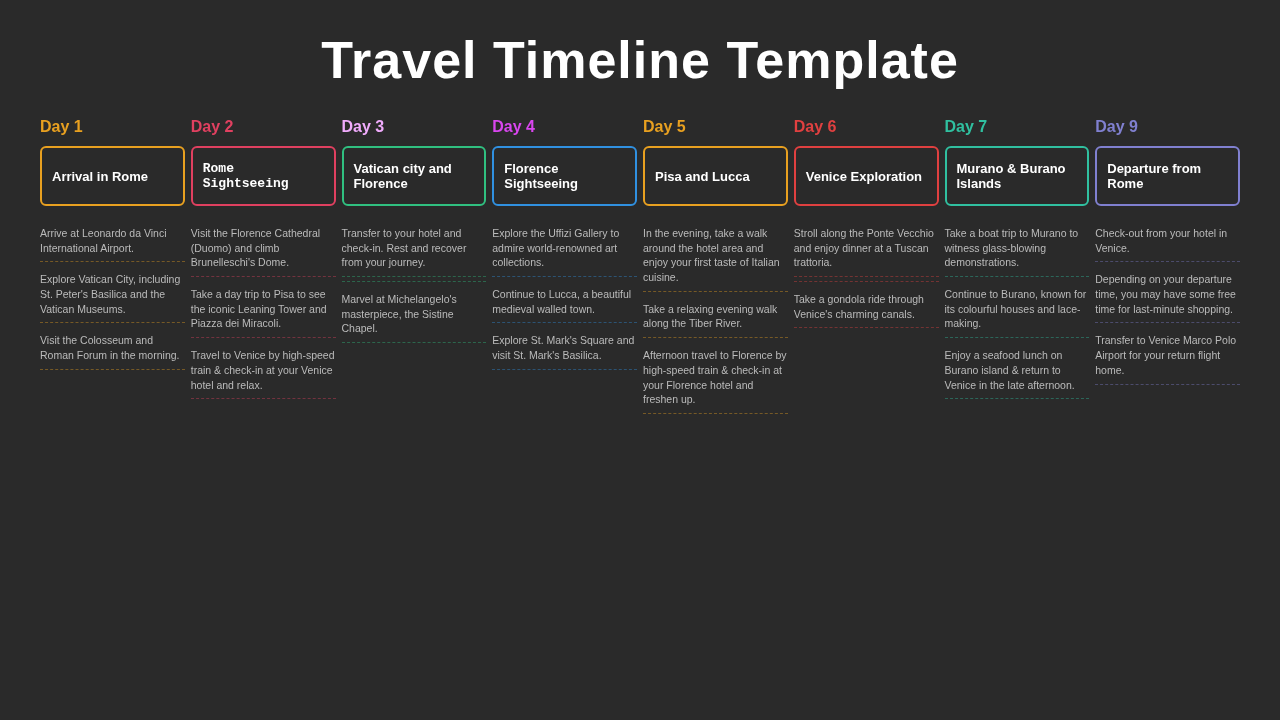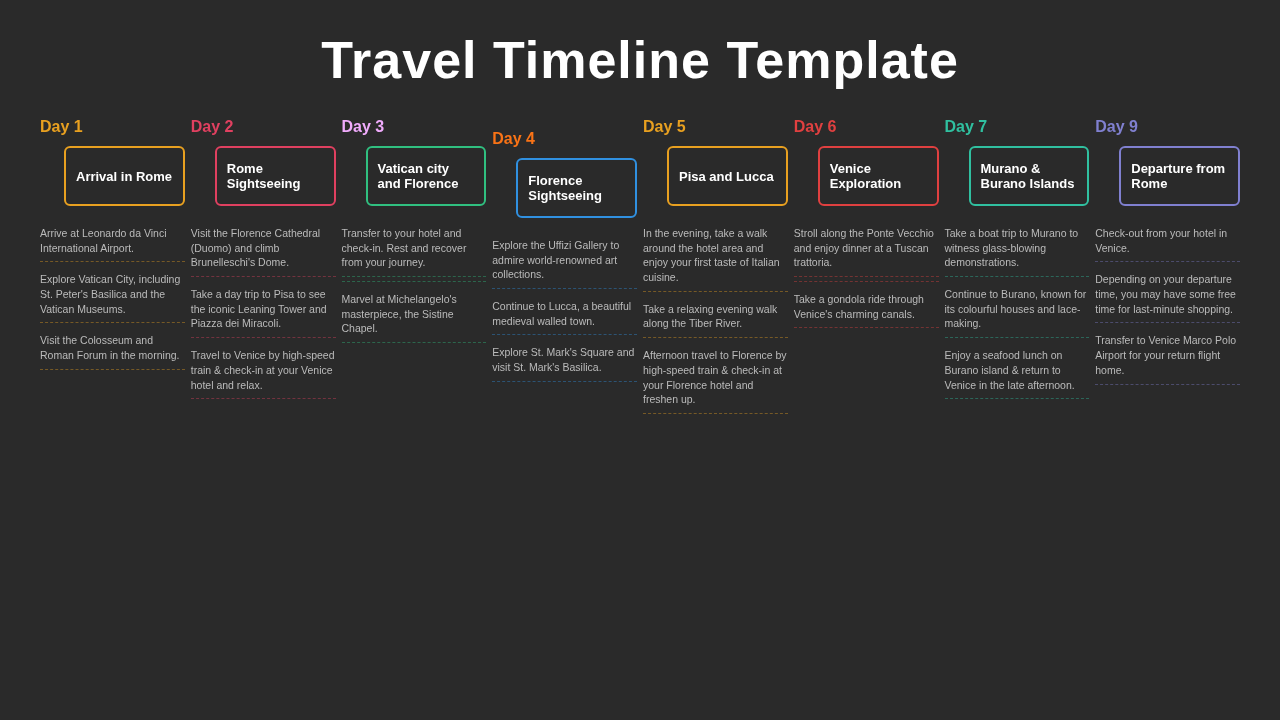--- a/index.html
+++ b/index.html
@@ -49,45 +49,44 @@
       border-radius: 6px;
       padding: 10px 10px;
       font-size: 13px;
       font-weight: 700;
       color: #fff;
       min-height: 60px;
       display: flex;
       align-items: center;
       margin-bottom: 14px;
       background: transparent;
-      margin-left: 24px;
     }
     .activity-item {
       font-size: 10.5px;
       color: #bbb;
       line-height: 1.4;
       margin-bottom: 0;
       padding: 6px 0 6px 0;
     }
     .dashed-divider {
       border: none;
       border-bottom: 1.5px dashed #555;
       margin: 0 0 4px 0;
     }
     
     .day-1 .day-label { color: #e8a020; }
     .day-1 .day-card { border-color: #e8a020; }
 
     .day-2 .day-label { color: #e04060; }
-    .day-2 .day-card { border-color: #e04060; }
+    .day-2 .day-card { border-color: #e04060; font-family: Liberation Mono, monospace; }
 
     .day-3 .day-label { color: #f0abfc; }
     .day-3 .day-card { border-color: #30c080; }
 
-    .day-4 .day-label { color: #f97316; margin-top: 12px; }
+    .day-4 .day-label { color: #d946ef; }
     .day-4 .day-card { border-color: #3090e0; }
 
     .day-5 .day-label { color: #e8a020; }
     .day-5 .day-card { border-color: #e8a020; }
 
     .day-6 .day-label { color: #e04040; }
     .day-6 .day-card { border-color: #e04040; }
 
     .day-7 .day-label { color: #30c0a0; }
     .day-7 .day-card { border-color: #30c0a0; }

